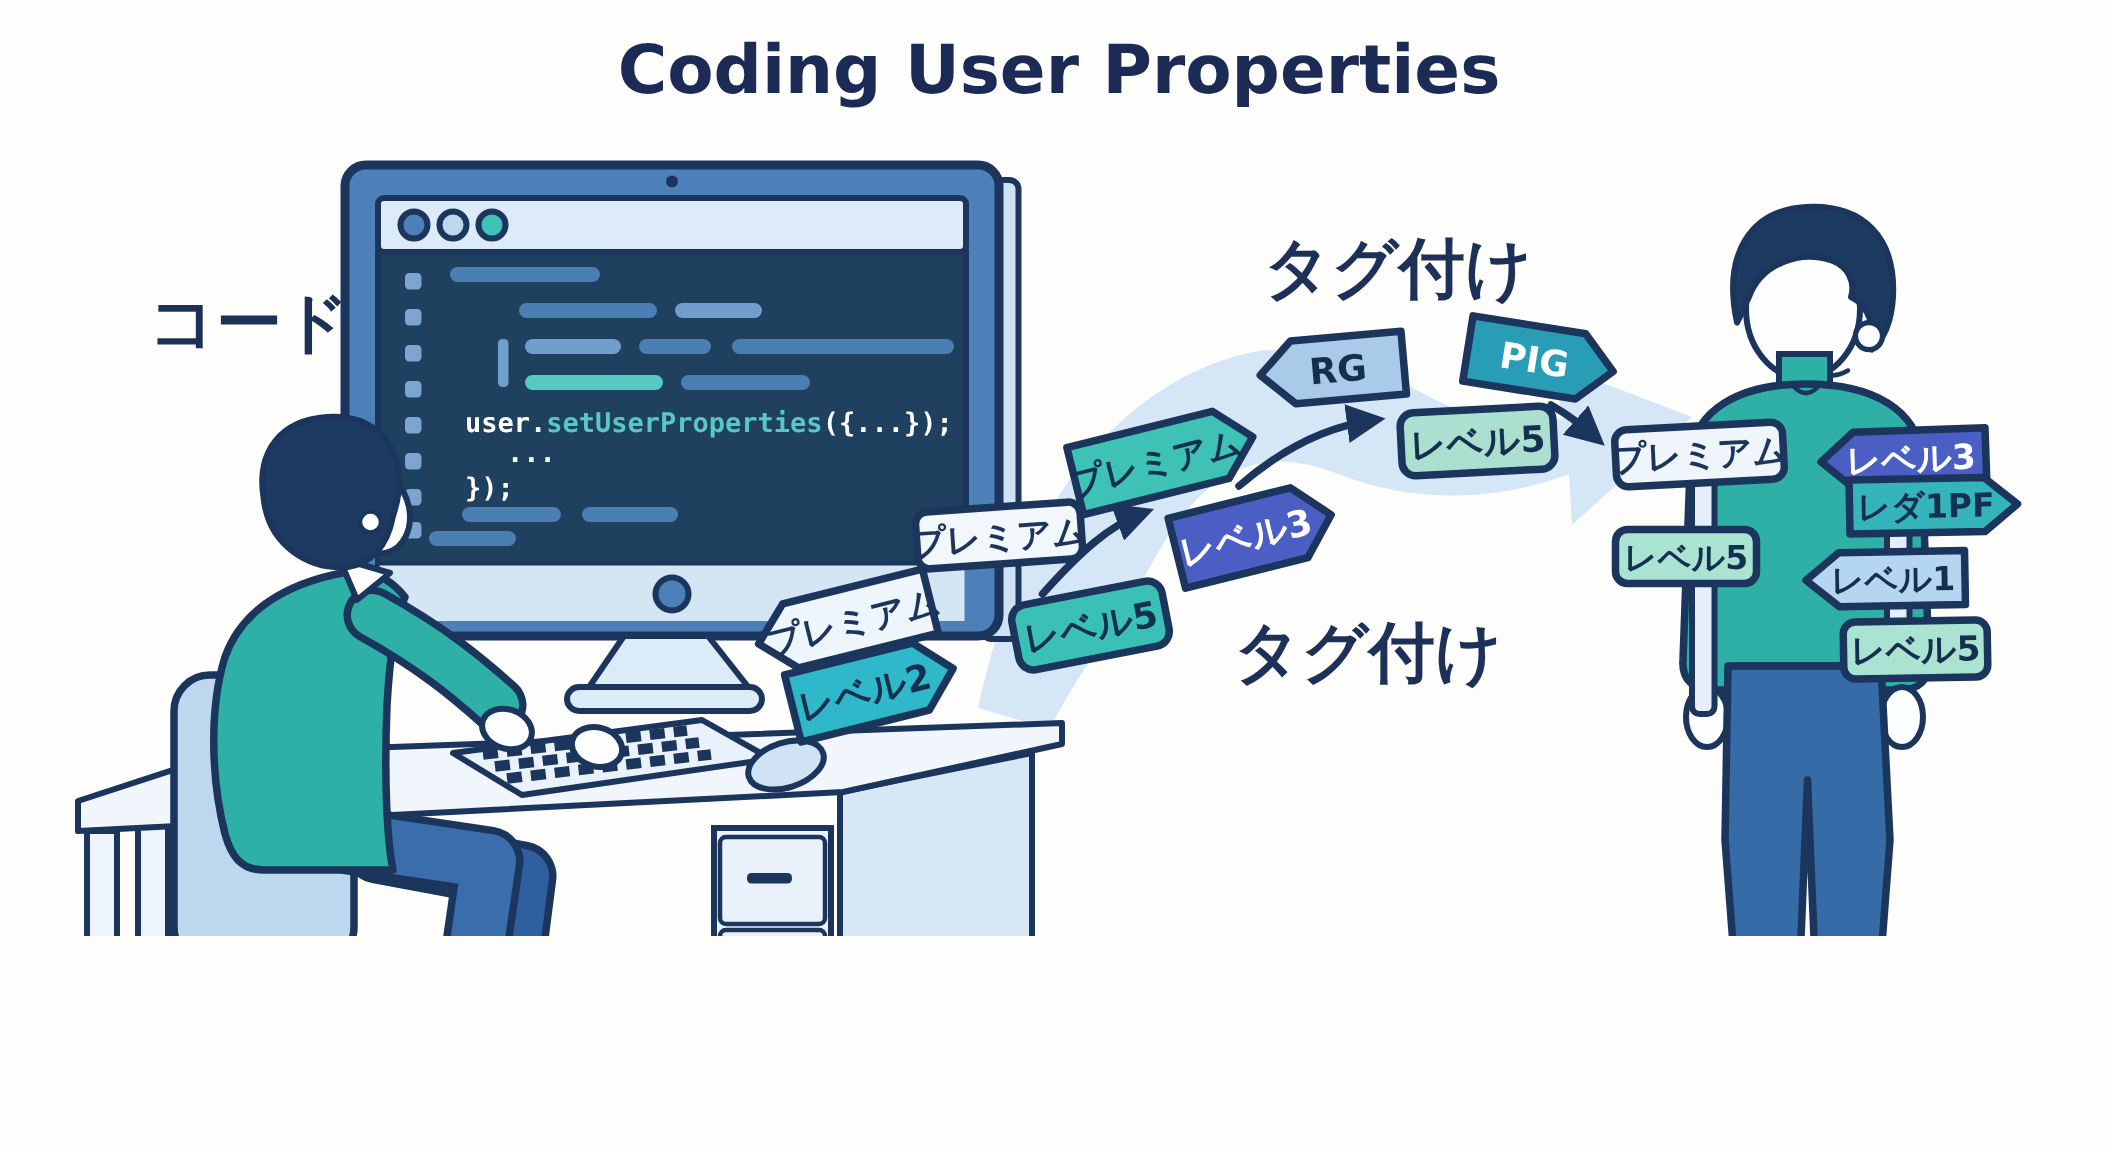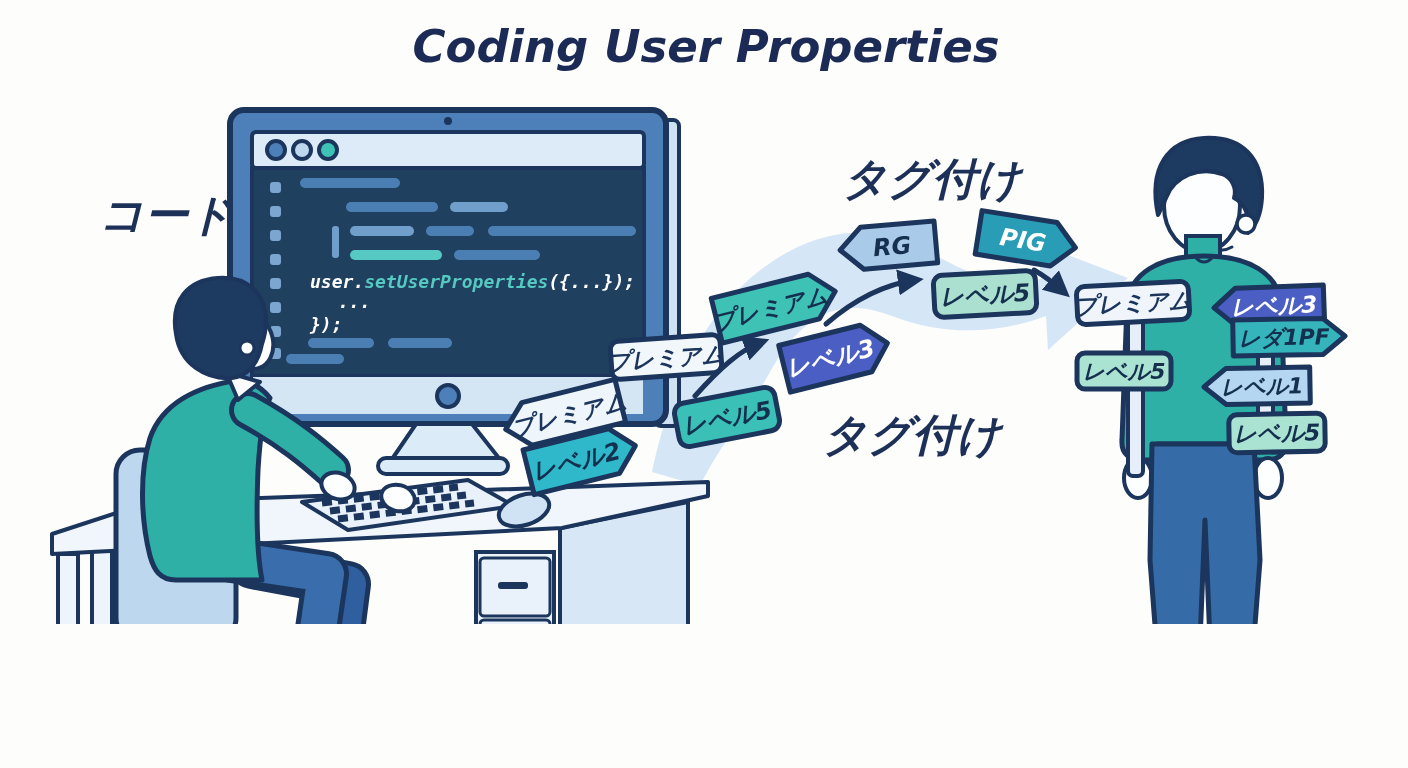--- a/index.html
+++ b/index.html
@@ -1,16 +1,16 @@
 <!DOCTYPE html>
 <html><head>
 <meta charset="utf-8">
 <style>
   html,body{margin:0;padding:0;background:#fdfdfc;}
-  #stage{width:1408px;height:624px;position:relative;overflow:hidden;background:#fdfdfc;font-style:italic;}
+  #stage{width:1408px;height:624px;position:relative;overflow:hidden;background:#fdfdfc;}
   svg{display:block;}
   text{font-family:"DejaVu Sans","Liberation Sans",sans-serif;font-weight:700;}
   .code-text{font-family:"DejaVu Sans Mono","Liberation Mono",monospace;font-weight:700;}
 </style>
 </head>
 <body>
 
 <div id="stage">
 <svg width="1408" height="768" viewBox="0 0 1408 768">
   <defs>

